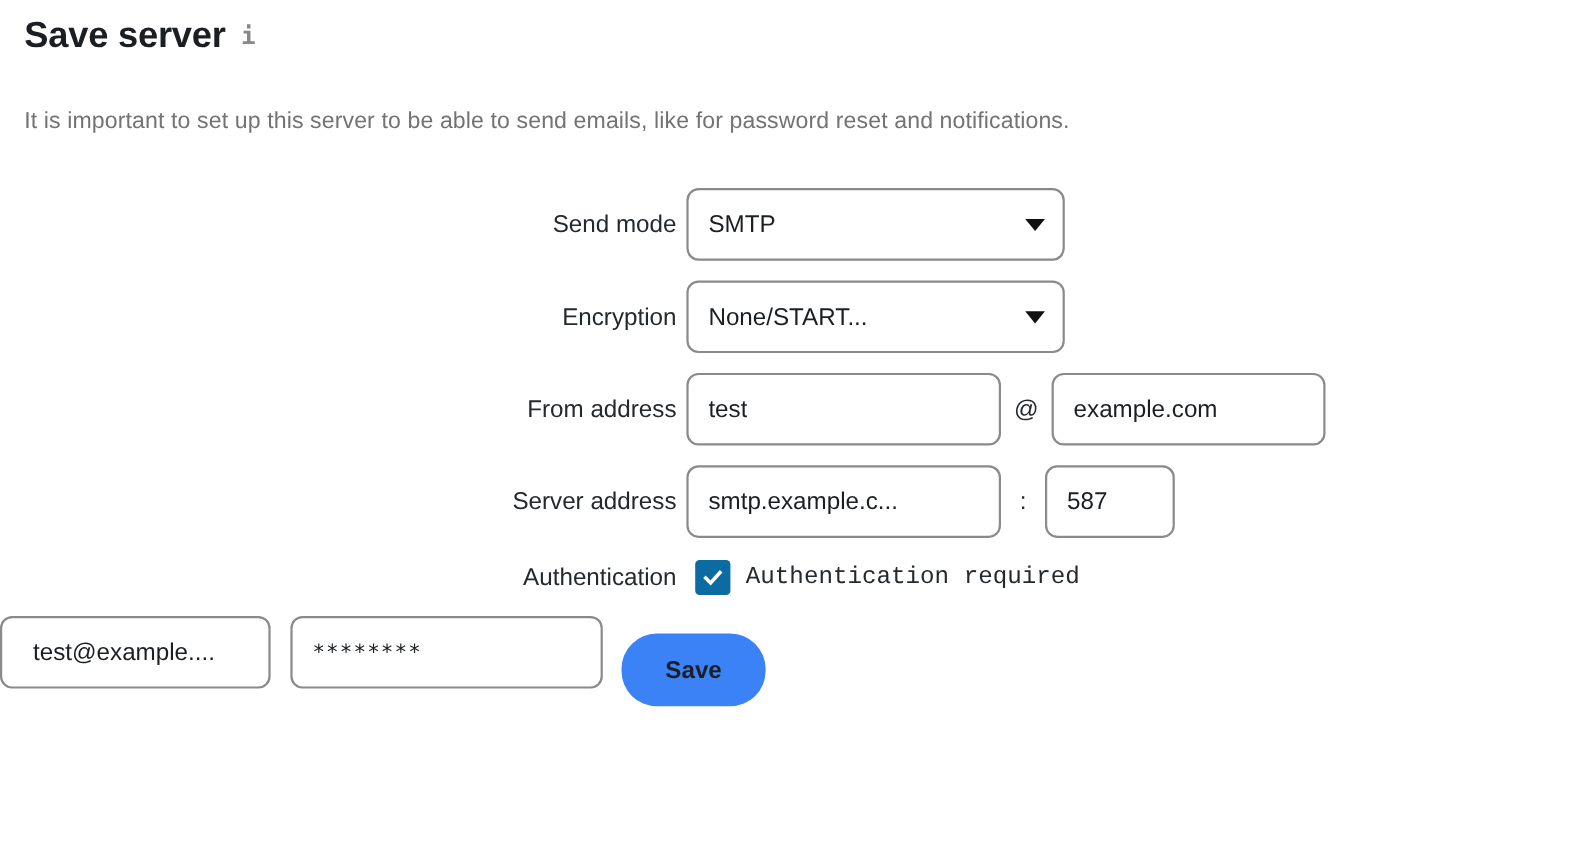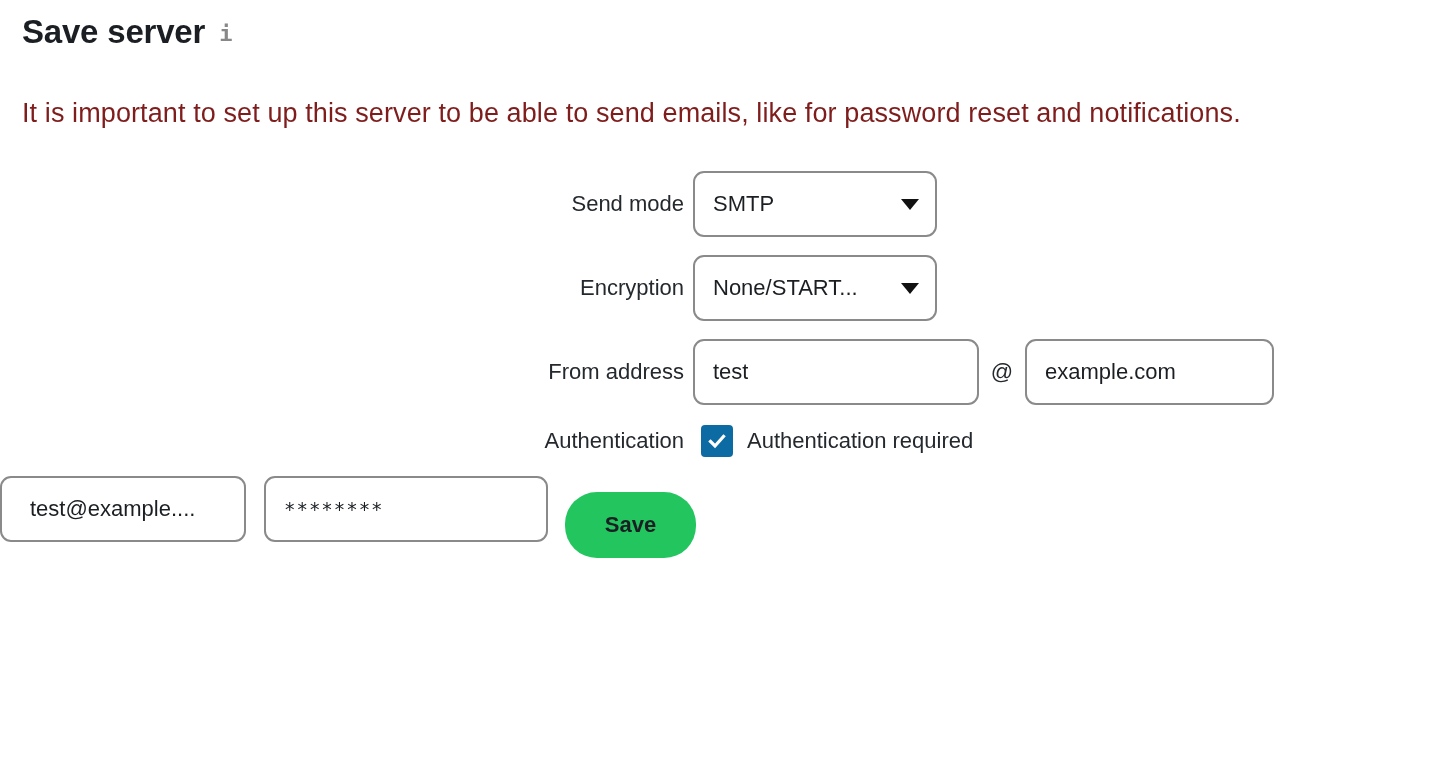--- a/index.html
+++ b/index.html
@@ -39,22 +39,22 @@
     font-weight: bold;
     color: #888888;
     line-height: 1;
     position: relative;
     top: 2px;
   }
   .page-desc {
     position: absolute;
     left: 22px;
     top: 98px;
-    font-size: 27px;
-    color: #7f1d1d;
+    font-size: 21px;
+    color: #737373;
     letter-spacing: 0.1px;
     white-space: nowrap;
     text-align: right;
   }
 
   
   .form {
     position: absolute;
     left: 0;
     top: 162px;
@@ -62,21 +62,21 @@
   }
   .row {
     display: flex;
     align-items: center;
     height: 84px;
   }
   .row.auth-row { height: 53px; }
   .row.cred-row { height: 84px; }
 
   .label {
-    width: 693px;
+    width: 624px;
     text-align: right;
     padding-right: 9px;
     font-size: 22px;
     color: #24292e;
     white-space: nowrap;
     flex: 0 0 auto;
   }
 
   .field {
     border: 2px solid #8a8a8a;
@@ -93,21 +93,21 @@
     flex: 0 0 auto;
   }
   .field .val {
     overflow: hidden;
     text-overflow: clip;
     white-space: nowrap;
     display: block;
   }
 
   .select-box {
-    width: 244px;
+    width: 344px;
     justify-content: space-between;
     padding-right: 16px;
   }
   .caret {
     width: 0; height: 0;
     border-left: 9px solid transparent;
     border-right: 9px solid transparent;
     border-top: 11px solid #111111;
     margin-left: 10px;
     flex: 0 0 auto;
@@ -146,25 +146,26 @@
     justify-content: center;
     flex: 0 0 auto;
     margin-left: 8px;
   }
   .checkbox svg { display: block; }
   .checkbox-label {
     font-size: 22px;
     color: #24292e;
     margin-left: 14px;
     white-space: nowrap;
+    font-family: Liberation Mono, monospace;
   }
 
   
   .btn {
-    background: #22c55e;
+    background: #3b82f6;
     border: none;
     border-radius: 32px;
     font-family: "Liberation Sans", sans-serif;
     font-size: 22px;
     font-weight: bold;
     color: #1b1f23;
     cursor: pointer;
     display: flex;
     align-items: center;
     justify-content: center;
@@ -231,20 +232,30 @@
       <div class="label">From address</div>
       <div class="field inp-from">
         <span class="val">test</span>
       </div>
       <div class="sep">@</div>
       <div class="field inp-domain">
         <span class="val">example.com</span>
       </div>
     </div>
 
+    <div class="row">
+      <div class="label">Server address</div>
+      <div class="field inp-server">
+        <span class="val">smtp.example.c...</span>
+      </div>
+      <div class="sep colon">:</div>
+      <div class="field inp-port">
+        <span class="val">587</span>
+      </div>
+    </div>
 
     <div class="row auth-row">
       <div class="label">Authentication</div>
       <div class="checkbox">
         <svg width="22" height="22" viewBox="0 0 22 22">
           <path d="M4.5 11.5 L9 16 L17.5 6.5" stroke="#ffffff" stroke-width="3.2" fill="none" stroke-linecap="square"></path>
         </svg>
       </div>
       <div class="checkbox-label">Authentication required</div>
     </div>

